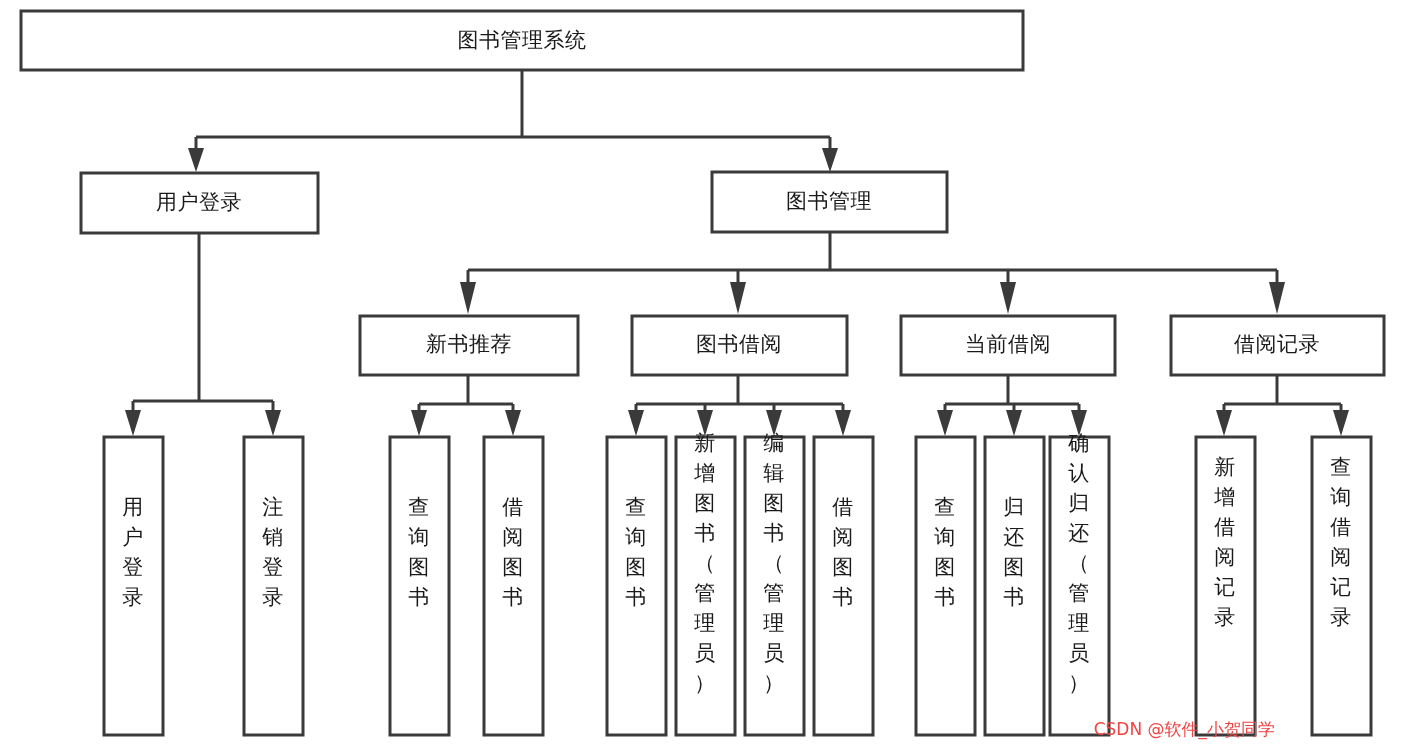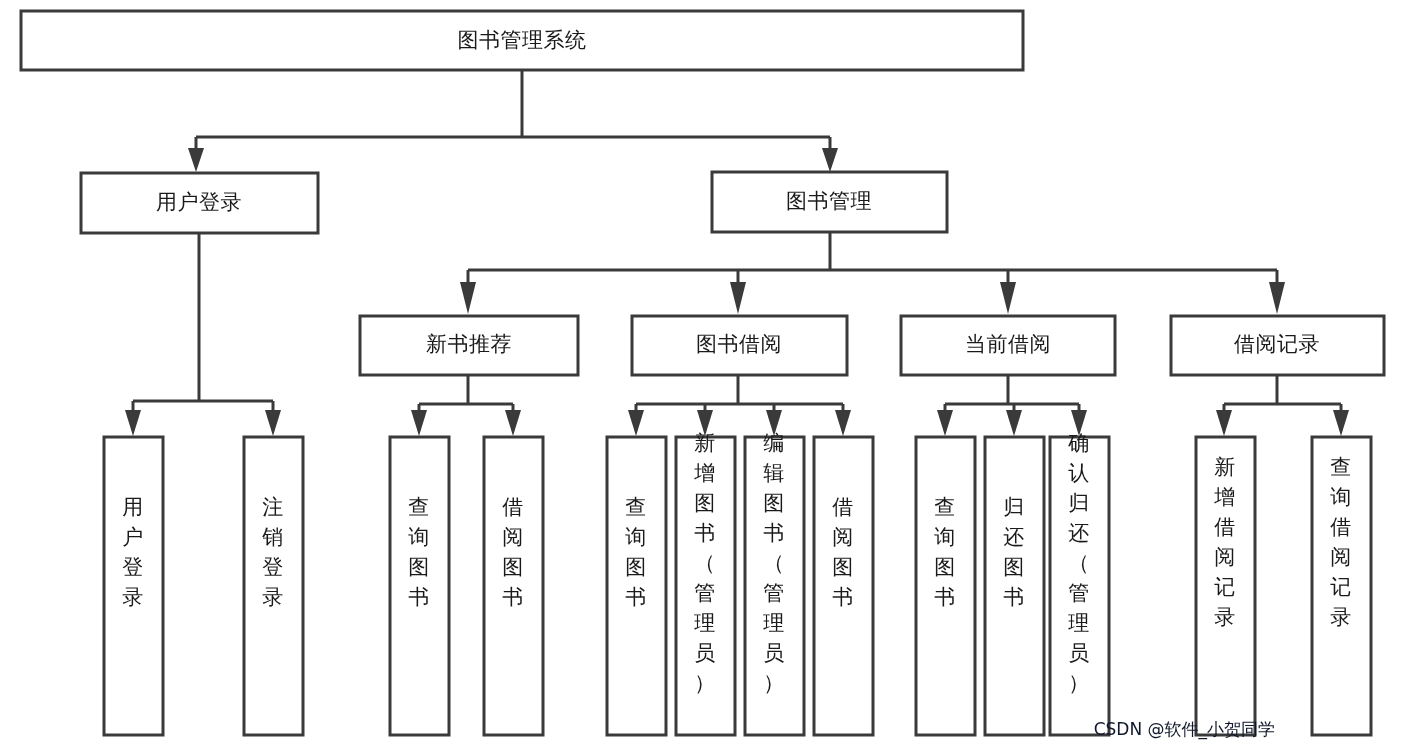--- a/index.html
+++ b/index.html
@@ -53,21 +53,21 @@
     font-size: 21px;
     fill: #1a1a1a;
     letter-spacing: 0.5px;
   }
   .watermark {
     position: absolute;
     right: 8px;
     bottom: 6px;
     font-family: "DejaVu Sans", "Liberation Sans", sans-serif;
     font-size: 17px;
-    color: #0f172a;
+    color: #ef4444;
     white-space: nowrap;
     user-select: none;
   }
 </style>
 </head>
 <body>
 
 <div id="diagram-root">
 
   <svg id="flowchart" viewBox="0 0 1405 747">

